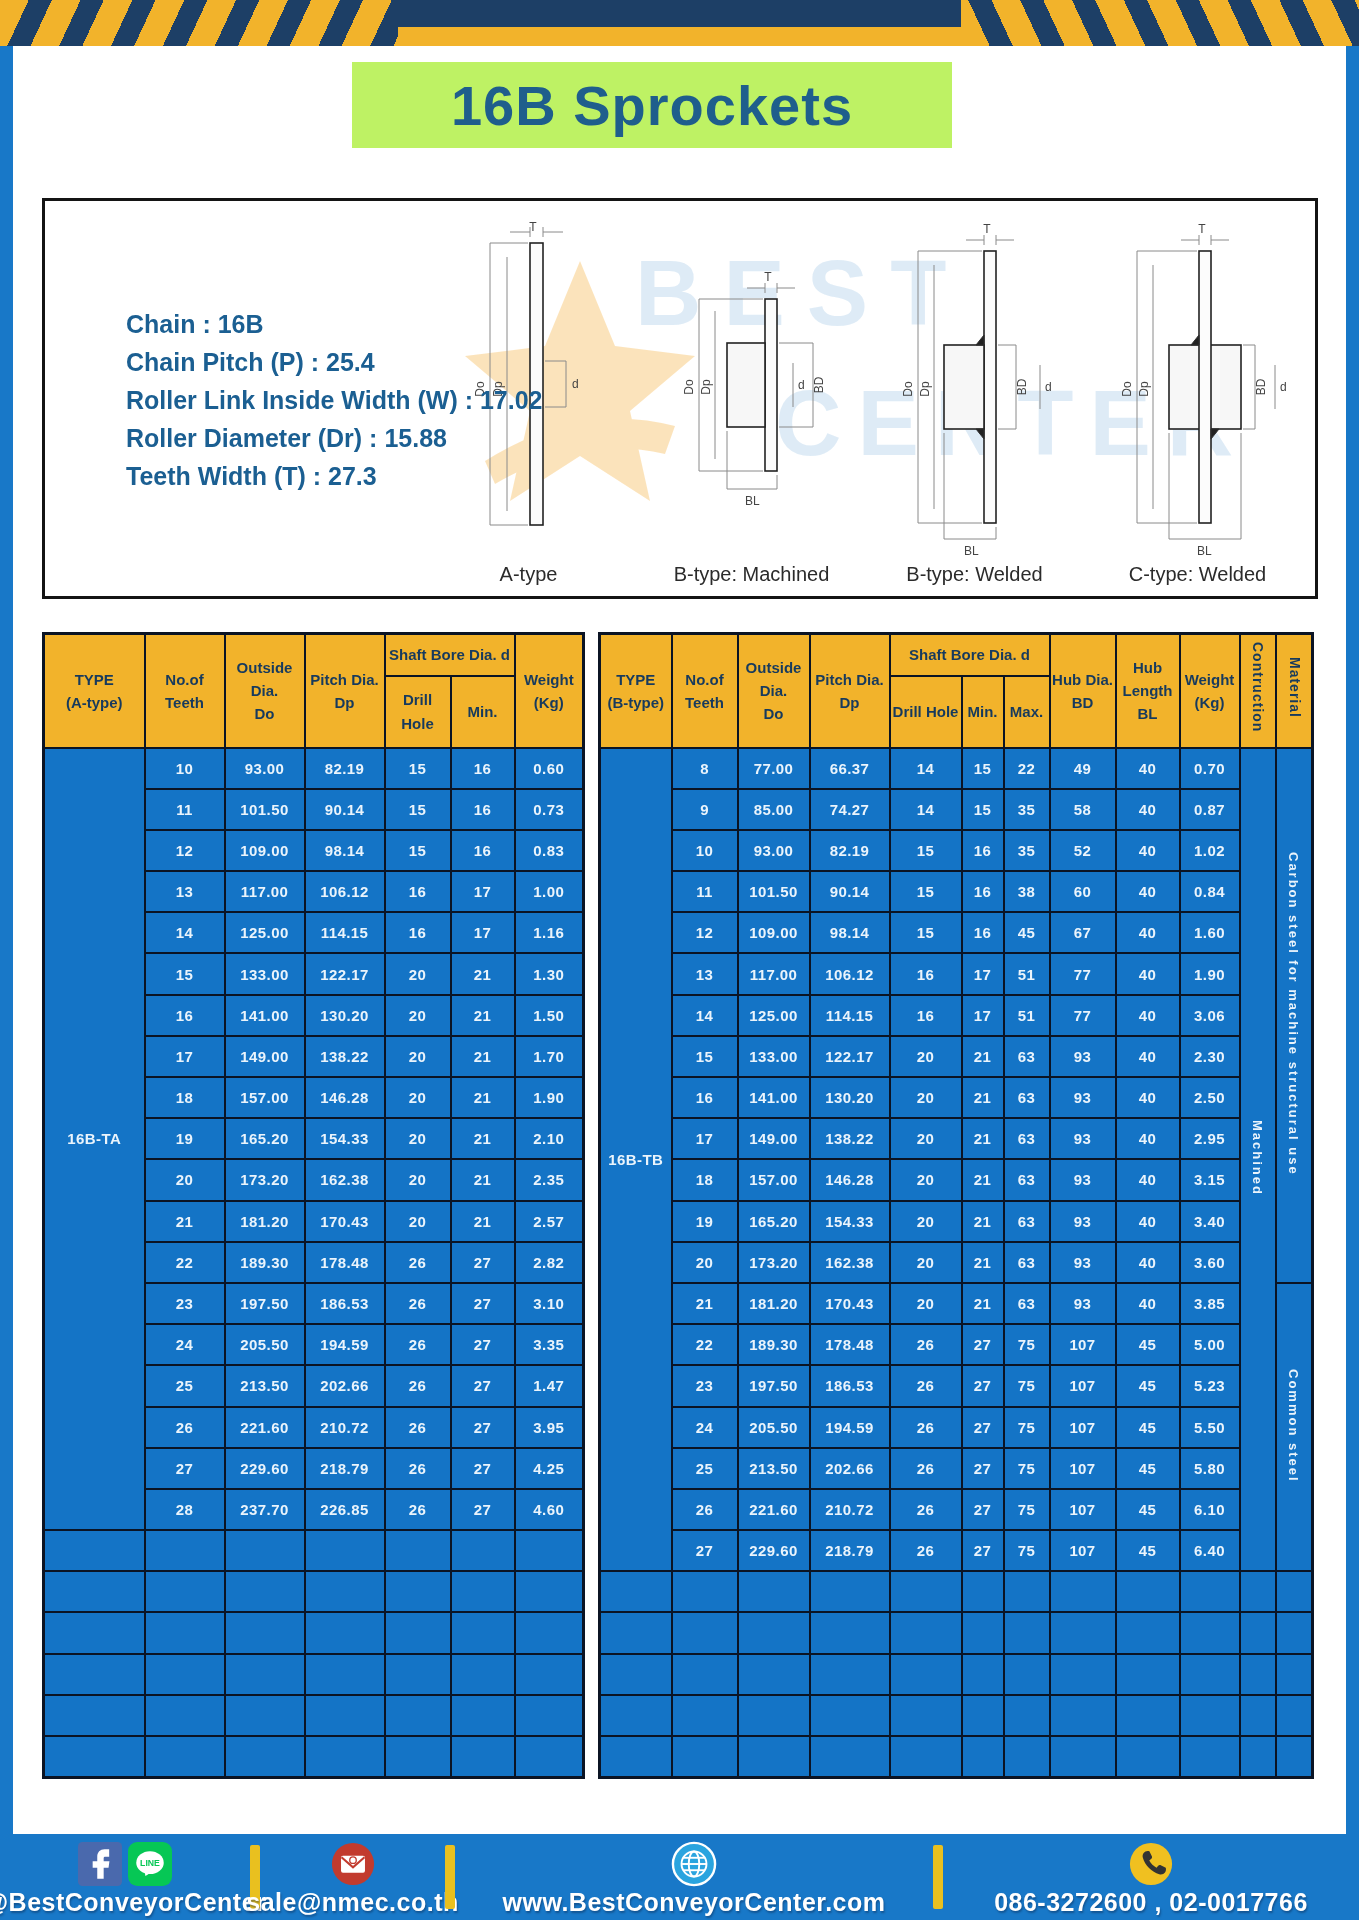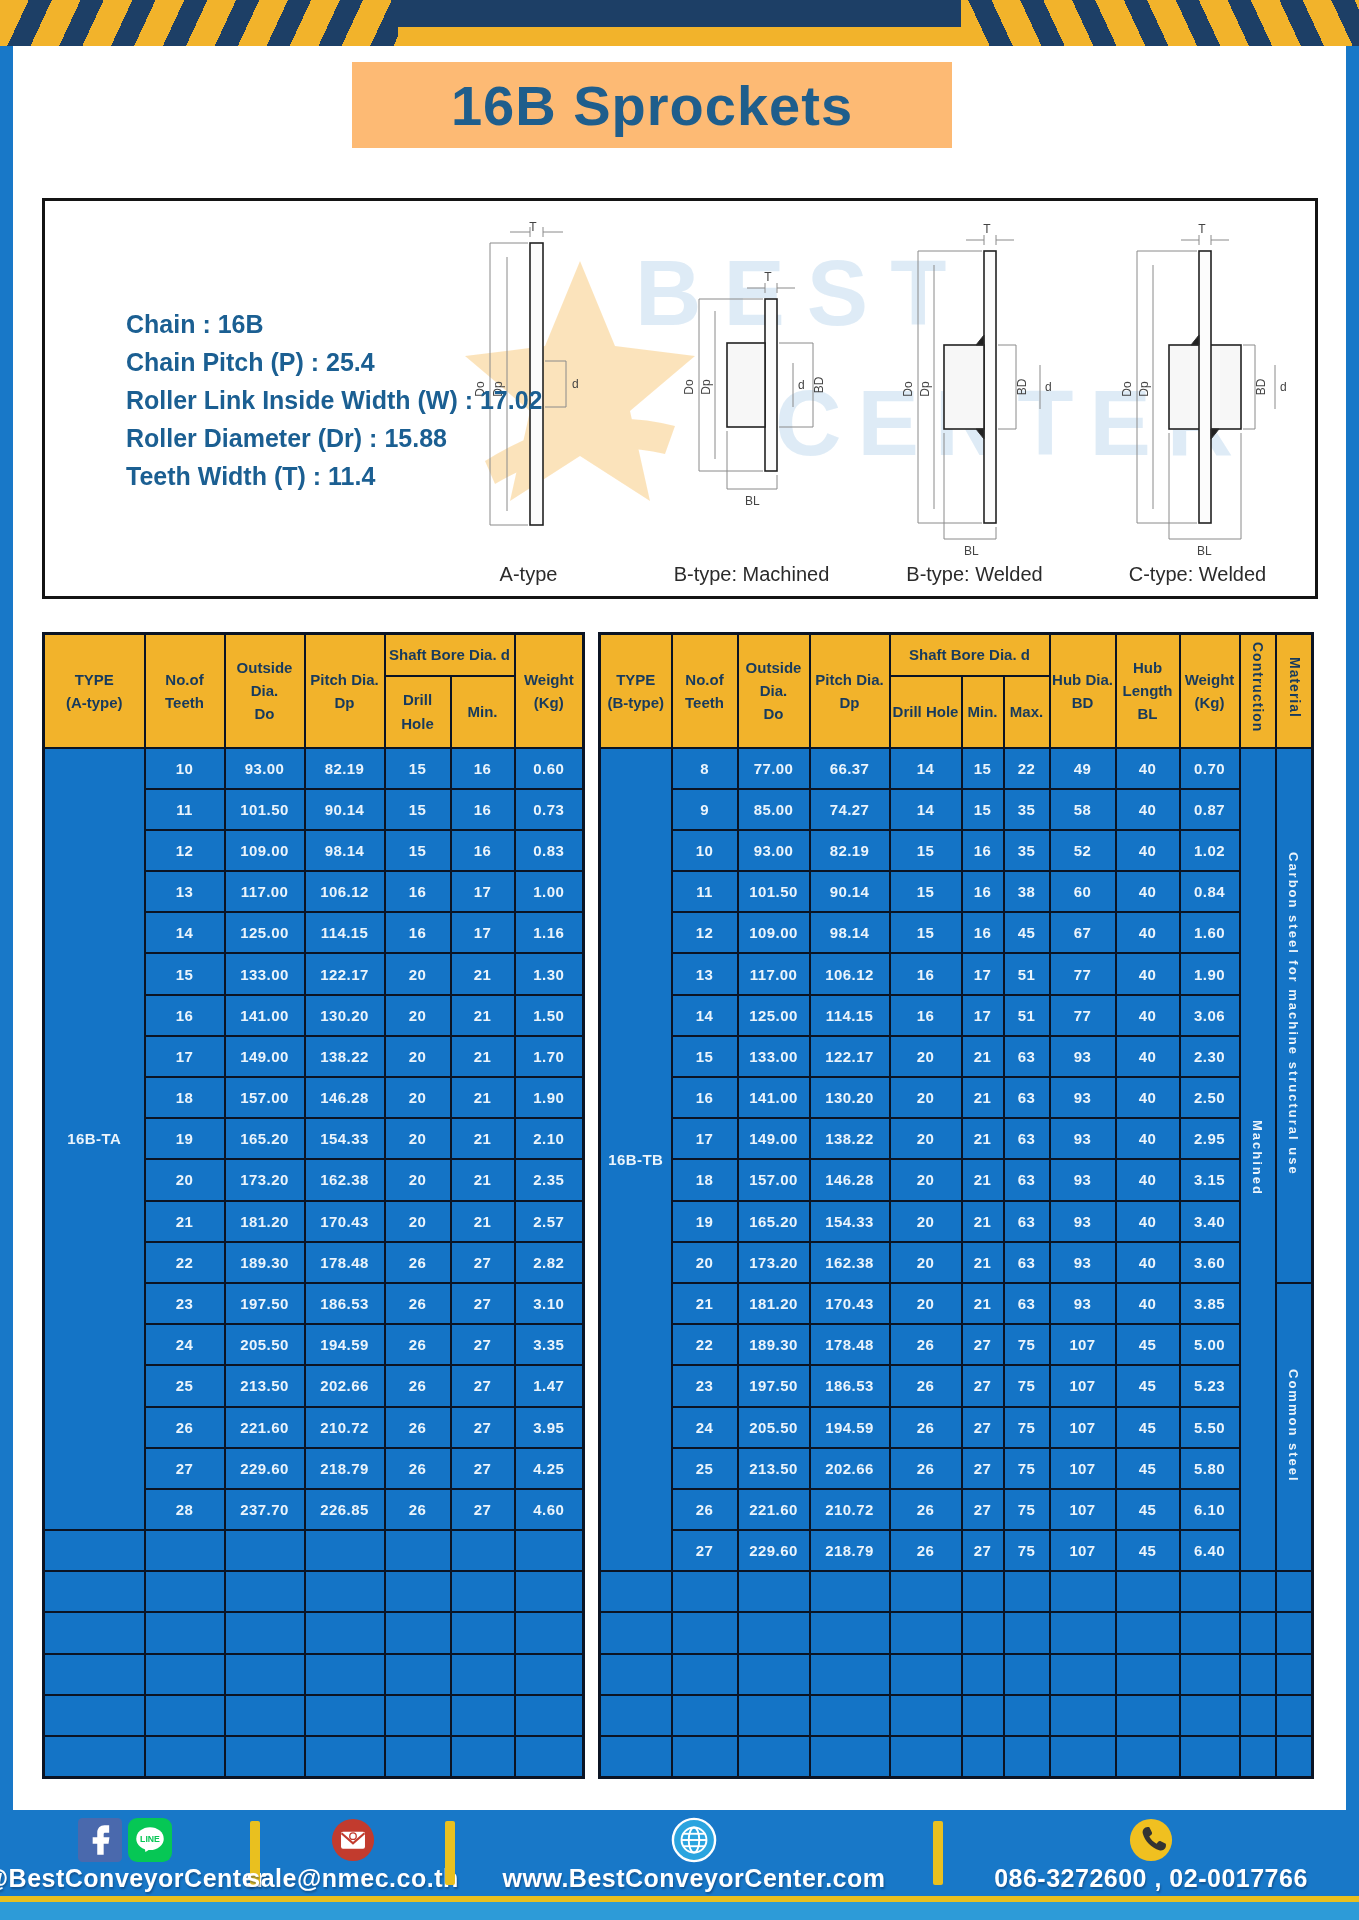--- a/index.html
+++ b/index.html
@@ -13,21 +13,21 @@
   
   .top-deco { position:absolute; top:0; left:0; right:0; height:46px; display:flex; z-index:7; }
   .stripe-block { width:398px; background:repeating-linear-gradient(115deg,#f2b32b 0 26px,#1d3f66 26px 47px); }
   .stripe-block.right { background:repeating-linear-gradient(65deg,#f2b32b 0 26px,#1d3f66 26px 47px); }
   .top-mid { flex:1; display:flex; flex-direction:column; }
   .top-mid-navy { height:27px; background:#1d3f66; }
   .top-mid-yellow { flex:1; background:#f2b32b; }
 
   
   .title-box { position:absolute; left:352px; top:62px; width:600px; height:86px;
-    background:#fdba74; display:flex; align-items:center; justify-content:center; z-index:3; }
+    background:#bef264; display:flex; align-items:center; justify-content:center; z-index:3; }
   .title-box h1 { font-size:56px; font-weight:bold; color:#1F5E8C; letter-spacing:1px; }
 
   
   .panel { position:absolute; left:42px; top:198px; width:1276px; height:401px;
     background:#fff; border:3px solid #141414; z-index:2; overflow:hidden; }
   .specs { position:absolute; left:52px; top:104px; z-index:3; }
   .specs div { font-size:25px; font-weight:bold; color:#1B5F92; line-height:38px;margin-left:29px; }
 
   .watermark { position:absolute; left:400px; top:20px; width:760px; height:360px; z-index:1; pointer-events:none; }
   .wm-star { position:absolute; left:20px; top:40px; opacity:.30; }
@@ -55,21 +55,21 @@
   .tbl thead tr.h1 { height:42px; } .tbl thead tr.h2 { height:72px; }
   .tbl tbody tr { height:41.2px; }
   .tbl-a { left:42px;  top:632px; width:540px; }
   .tbl-b { left:598px; top:632px; width:713px; }
   .vspan { writing-mode:vertical-rl; text-orientation:mixed; white-space:nowrap;
     display:inline-block; letter-spacing:2px; font-size:13px; }
   th .vspan { font-size:14px; letter-spacing:1px; }
 
   
   .footer { position:absolute; left:0; right:0; top:1810px; height:110px; z-index:8; }
-  .footer-main { height:86px; background:#1878C8; display:flex; align-items:center; }
+  .footer-main { height:86px; background:#1878C8; display:flex; align-items:center;margin-top:24px; }
   .f-section { display:flex; flex-direction:column; align-items:center; justify-content:center; height:100%; padding-top:4px; }
   .f-s1 { width:250px; } .f-s2 { width:185px; } .f-s3 { width:478px; } .f-s4 { flex:1; }
   .f-divider { width:10px; height:64px; background:#E9C01F; border-radius:2px; }
   .f-icons { display:flex; gap:6px; align-items:center; height:46px; }
   .f-label { color:#ffffff; font-weight:bold; font-size:25px; letter-spacing:.5px;
     text-shadow:1px 2px 2px rgba(10,40,80,.45); margin-top:1px; }
   .footer-yellow { height:6px; background:#E9C01F; }
   .footer-blue2 { height:18px; background:#2D9BD8; }
 </style>
 </head>
@@ -99,21 +99,21 @@
     </svg>
     <div class="wm-line1">BEST</div>
     <div class="wm-line2">CENTER</div>
   </div>
 
   <div class="specs">
     <div>Chain : 16B</div>
     <div>Chain Pitch (P) : 25.4</div>
     <div>Roller Link Inside Width (W) : 17.02</div>
     <div>Roller Diameter (Dr) : 15.88</div>
-    <div>Teeth Width (T) : 11.4</div>
+    <div>Teeth Width (T) : 27.3</div>
   </div>
 
   <div class="diagrams">
 
     <figure>
       <svg class="dia" width="170" height="340" viewBox="0 0 170 340">
         <rect class="part" x="86" y="22" width="13" height="282"></rect>
         <line class="dim" x1="86" y1="16" x2="86" y2="6"></line>
           <line class="dim" x1="99" y1="16" x2="99" y2="6"></line>
         <line class="dim" x1="66" y1="11" x2="86" y2="11"></line>

